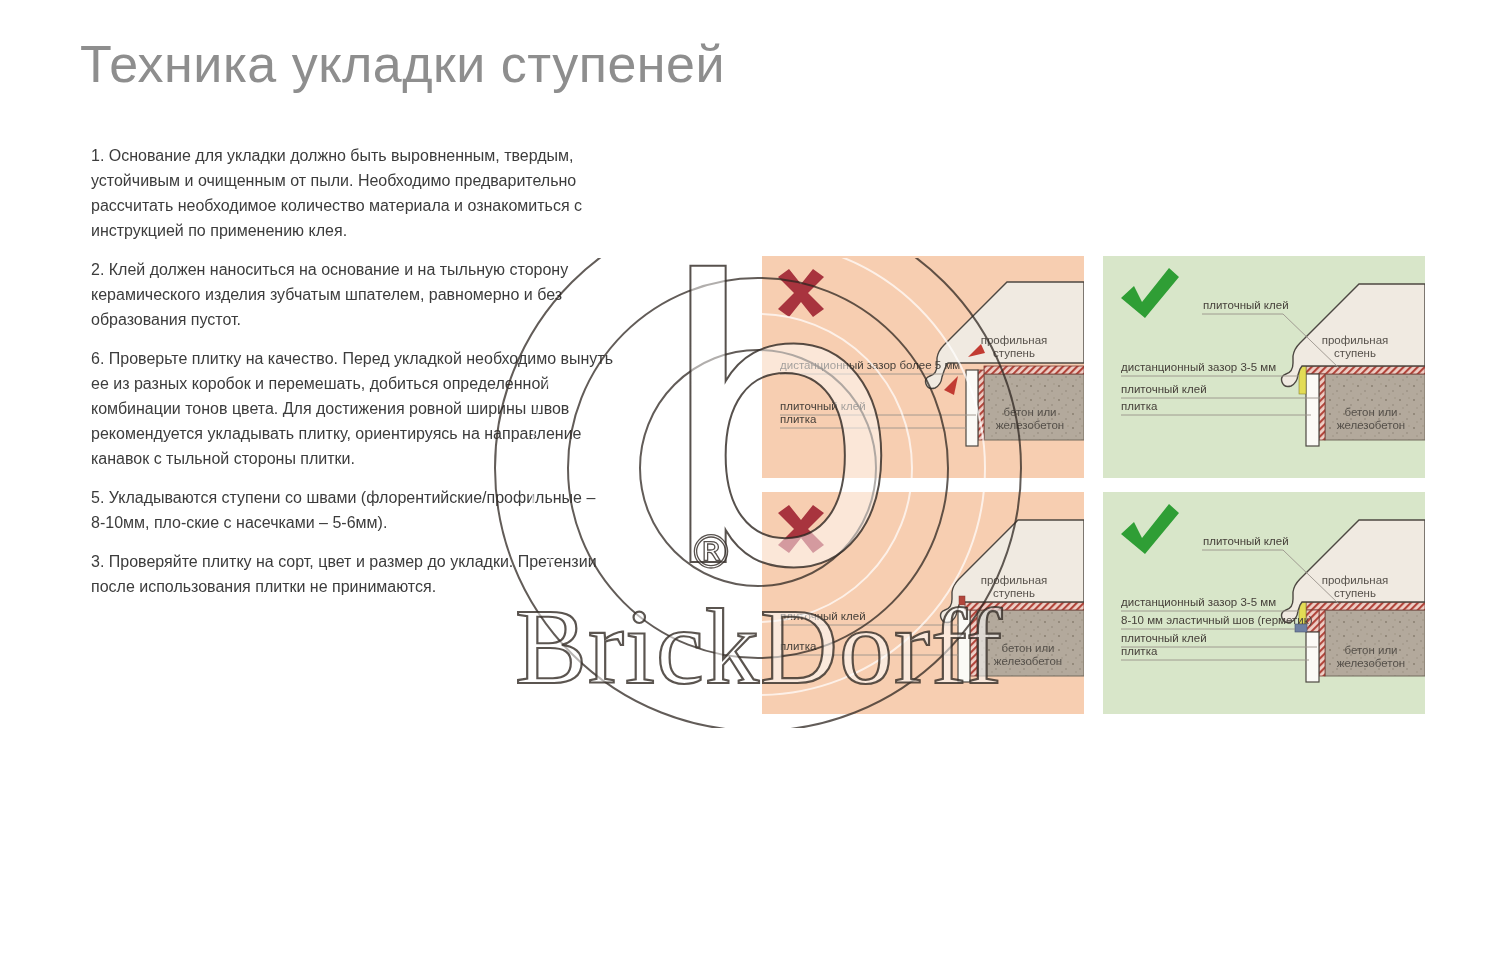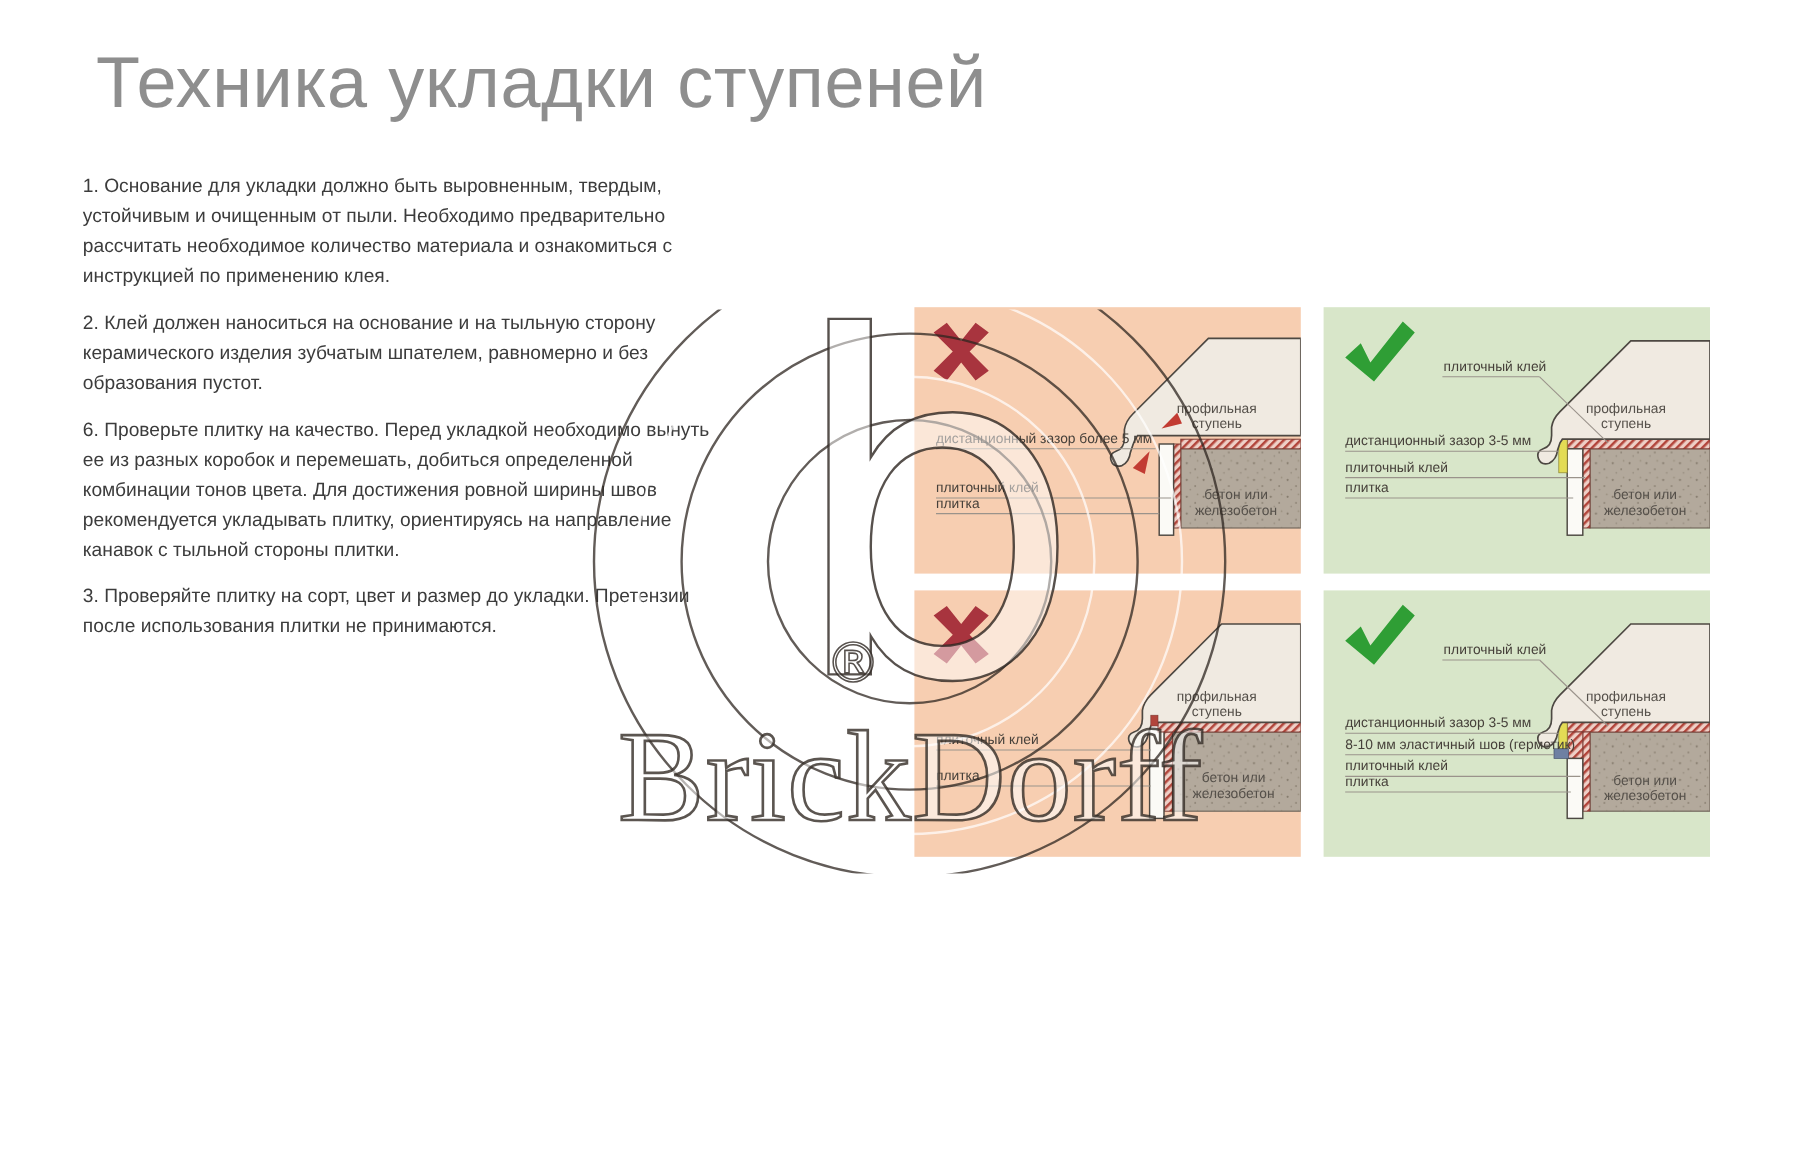--- a/index.html
+++ b/index.html
@@ -1,20 +1,20 @@
 <!DOCTYPE html>
 <html><head>
 <meta charset="utf-8">
 <style>
   html,body{margin:0;padding:0;background:#fff;}
   .page{position:relative;width:1500px;height:976px;background:#ffffff;overflow:hidden;
         font-family:"Liberation Sans",sans-serif;}
-  .title{position:absolute;left:80px;top:34px;margin:0;font-size:60px;font-weight:300;
+  .title{position:absolute;left:80px;top:34px;margin:0;font-size:52px;font-weight:300;
          color:#8e8e8e;letter-spacing:.5px;z-index:1;}
-  .instructions{position:absolute;left:69px;top:143px;width:522px;z-index:1;
+  .instructions{position:absolute;left:91px;top:143px;width:522px;z-index:1;
                 color:#3c3c3c;font-size:16px;line-height:25px;}
   .instructions p{margin:0 0 14px 0;}
   .panel{position:absolute;width:322px;height:222px;z-index:2;}
   .panel.wrong{background:#f7ceb1;}
   .panel.correct{background:#d8e6c9;}
   .panel svg{display:block;}
   .dlabel{font-size:11.5px;fill:#46403a;font-family:"Liberation Sans",sans-serif;}
   .dlabel2{font-size:11.5px;fill:#55504a;font-family:"Liberation Sans",sans-serif;}
   .lead{stroke:#9a938b;stroke-width:.9;}
   .hatched{fill:url(#hatch);stroke:#7c3a33;stroke-width:.8;}
@@ -44,20 +44,21 @@
 </svg>
 
 <div class="page">
 
   <h1 class="title">Техника укладки ступеней</h1>
 
   <div class="instructions">
     <p>1. Основание для укладки должно быть выровненным, твердым, устойчивым и очищенным от пыли. Необходимо предварительно рассчитать необходимое количество материала и ознакомиться с инструкцией по применению клея.</p>
     <p>2. Клей должен наноситься на основание и на тыльную сторону керамического изделия зубчатым шпателем, равномерно и без образования пустот.</p>
     <p>6. Проверьте плитку на качество. Перед укладкой необходимо вынуть ее из разных коробок и перемешать, добиться определенной комбинации тонов цвета. Для достижения ровной ширины швов рекомендуется укладывать плитку, ориентируясь на направление канавок с тыльной стороны плитки.</p>
+    <p>5. Укладываются ступени со швами (флорентийские/профильные – 8-10мм, пло-ские с насечками – 5-6мм).</p>
     <p>3. Проверяйте плитку на сорт, цвет и размер до укладки. Претензии после использования плитки не принимаются.</p>
   </div>
 
   <div class="panel wrong" style="left:762px;top:256px;">
     <svg viewBox="0 0 322 222" width="322" height="222">
       <path transform="translate(16,13)" d="M0 8 L11 0 L23 15 L35 0 L46 8 L30 24 L46 40 L35 48 L23 33 L11 48 L0 40 L16 24 Z" fill="#a8343e"></path>
       <rect class="concrete" x="222" y="118" width="100" height="66"></rect>
       <rect class="hatched" x="222" y="110" width="100" height="8"></rect>
       <rect class="hatched" x="216" y="114" width="6" height="70"></rect>
       <rect class="tile" x="204" y="114" width="12" height="76"></rect>

